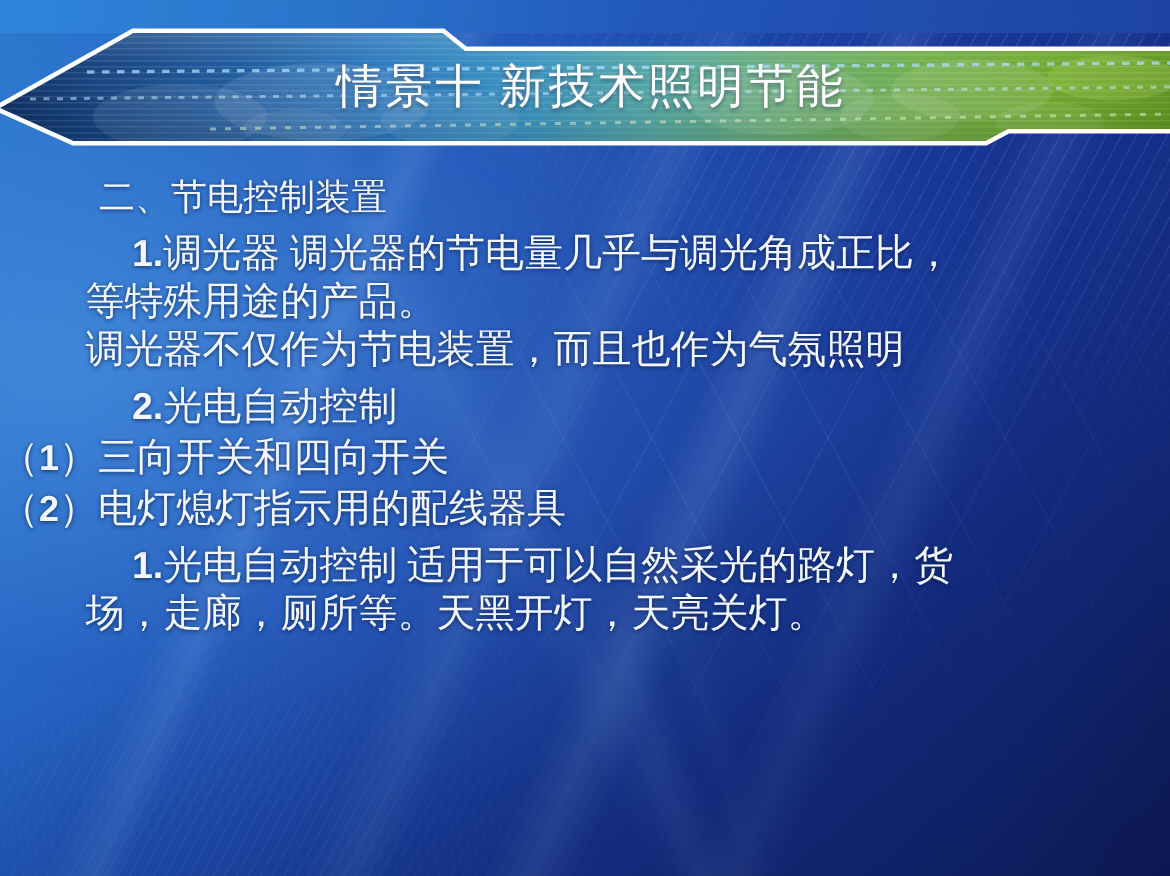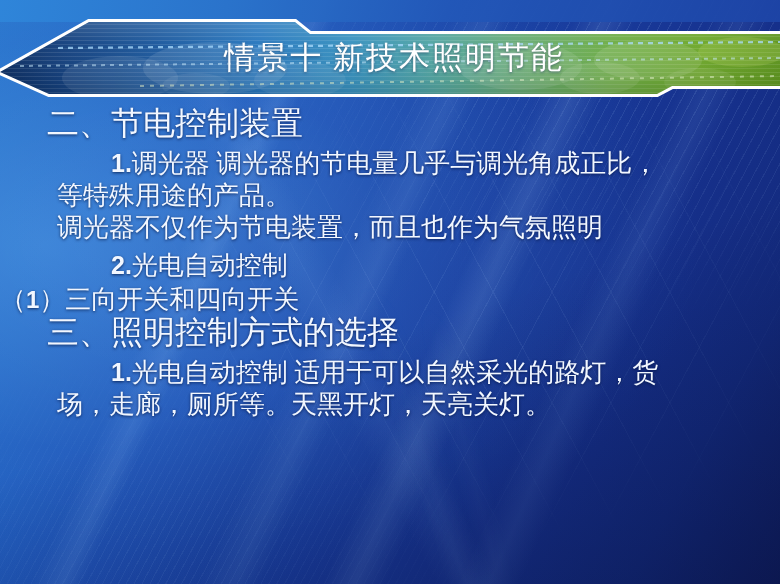--- a/index.html
+++ b/index.html
@@ -88,22 +88,22 @@
     position:absolute;left:0;top:104px;width:780px;
     color:#ffffff;
   }
   .line{
     font-family:"Liberation Serif","DejaVu Serif",serif;
     color:#f2f7ff;
     text-shadow:0 1px 3px rgba(2,18,60,.75);
     white-space:pre;
     line-height:1.0;
   }
-  .heading{ font-size:32px; padding-left:47px; margin-top:3px; }
-  .para    { font-size:26px; padding-left:111px; margin-top:12px; }
+  .heading{ font-size:24px; padding-left:66px; margin-top:16px; }
+  .para    { font-size:26px; padding-left:88px; margin-top:12px; }
   .para-cont{ font-size:26px; padding-left:57px; margin-top:6px; }
   .sub     { font-size:26px; margin-top:8px; }
   .num{
     font-family:"Liberation Sans","DejaVu Sans",sans-serif;
     font-weight:bold;font-size:25px;
   }
   .pnum{
     font-family:"Liberation Sans","DejaVu Sans",sans-serif;
     font-weight:bold;font-size:24px;
   }
@@ -179,18 +179,18 @@
     <div class="banner-title">情景十 新技术照明节能</div>
   </div>
 
   <div class="content" id="content">
       <div class="line heading"><span>二、节电控制装置</span></div>
       <div class="line para"><span class="num">1.</span><span>调光器 调光器的节电量几乎与调光角成正比，</span></div>
       <div class="line para-cont"><span>等特殊用途的产品。</span></div>
       <div class="line para-cont"><span>调光器不仅作为节电装置，而且也作为气氛照明</span></div>
       <div class="line para"><span class="num">2.</span><span>光电自动控制</span></div>
       <div class="line sub"><span>（</span><span class="pnum">1</span><span>）</span><span>三向开关和四向开关</span></div>
-      <div class="line heading"><span>三、照明控制方式的选择</span></div>
+      <div class="line sub"><span>（</span><span class="pnum">2</span><span>）</span><span>电灯熄灯指示用的配线器具</span></div>
       <div class="line para"><span class="num">1.</span><span>光电自动控制 适用于可以自然采光的路灯，货</span></div>
       <div class="line para-cont"><span>场，走廊，厕所等。天黑开灯，天亮关灯。</span></div>
     </div>
 
 </div>
 
 </body></html>

